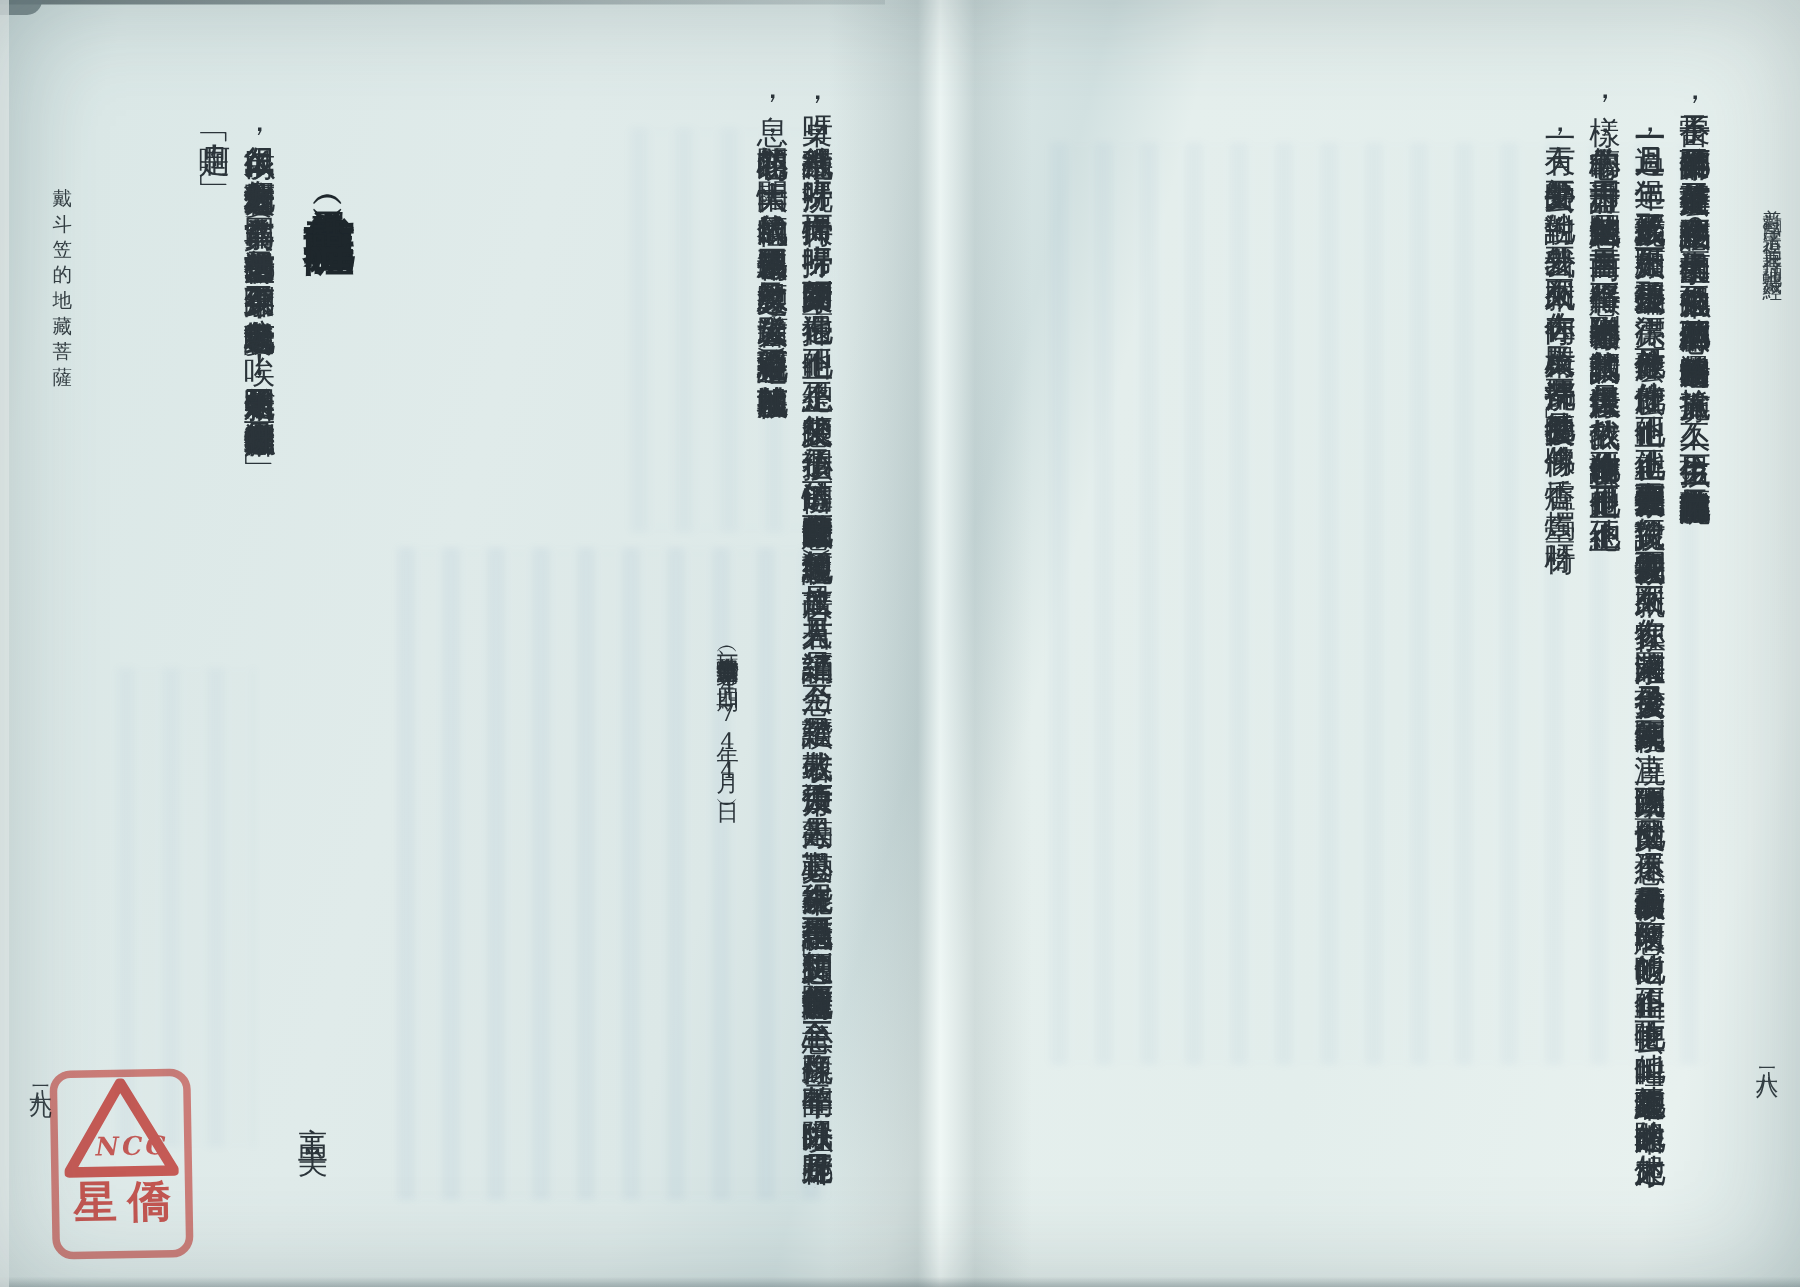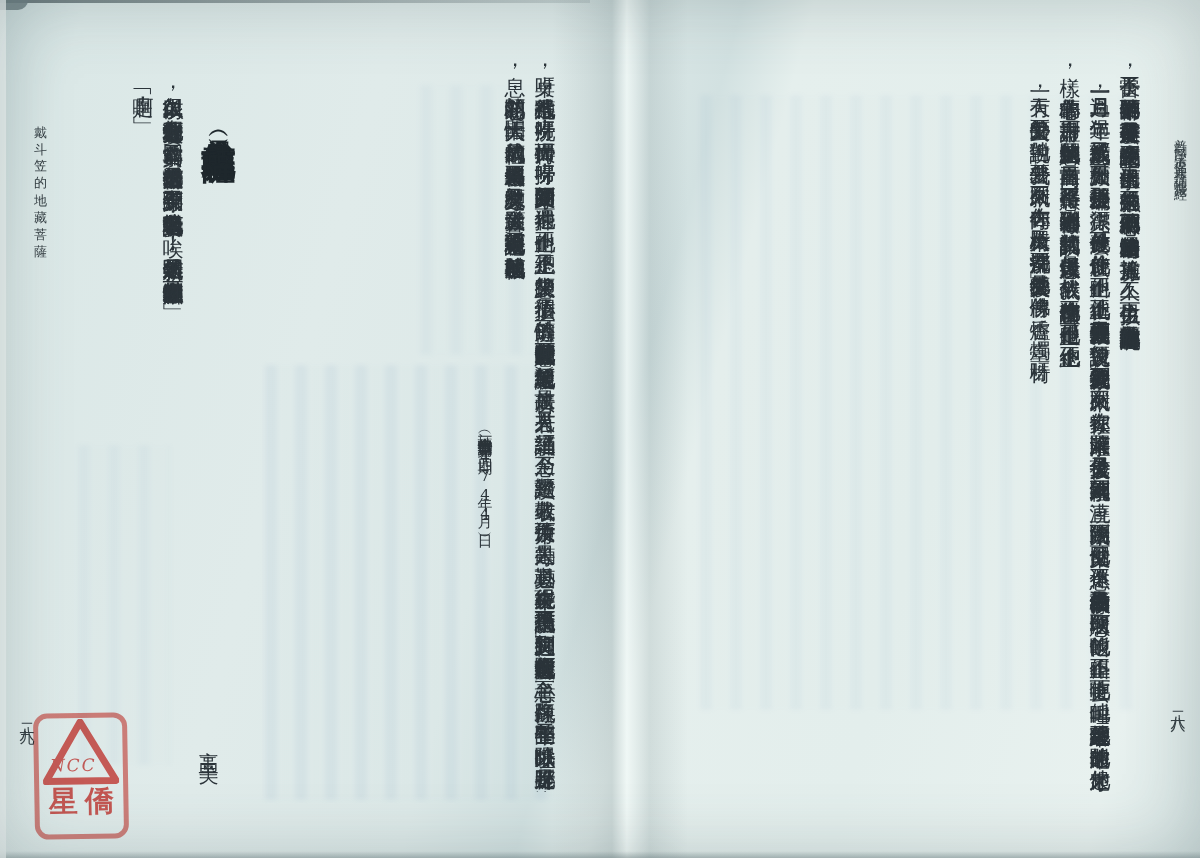--- a/index.html
+++ b/index.html
@@ -103,22 +103,22 @@
   .stamp {
     position: absolute; left: 34px; top: 713px; width: 84px; height: 116px;
     border: 5px solid rgba(224,88,82,0.78);
     border-radius: 14px;
     opacity: 0.92;
     transform: rotate(-1deg);
     mix-blend-mode: multiply;
   }
   .stamp svg { position: absolute; left: 4px; top: 1px; }
   .stamp-ncc {
-    position: absolute; left: 11px; top: 37px;
-    font-family: "DejaVu Serif", serif; font-style: italic; font-weight: normal;
+    position: absolute; left: 25px; top: 37px;
+    font-family: "DejaVu Serif", serif; font-style: italic; font-weight: bold;
     font-size: 17px; letter-spacing: 2px; color: #de5450;
   }
   .stamp-name {
     position: absolute; left: 0; top: 64px; width: 100%;
     text-align: center; font-size: 29px; font-weight: bold;
     letter-spacing: 7px; color: #dd4f4a; text-indent: 7px;
   }
 </style>
 </head>
 <body>

